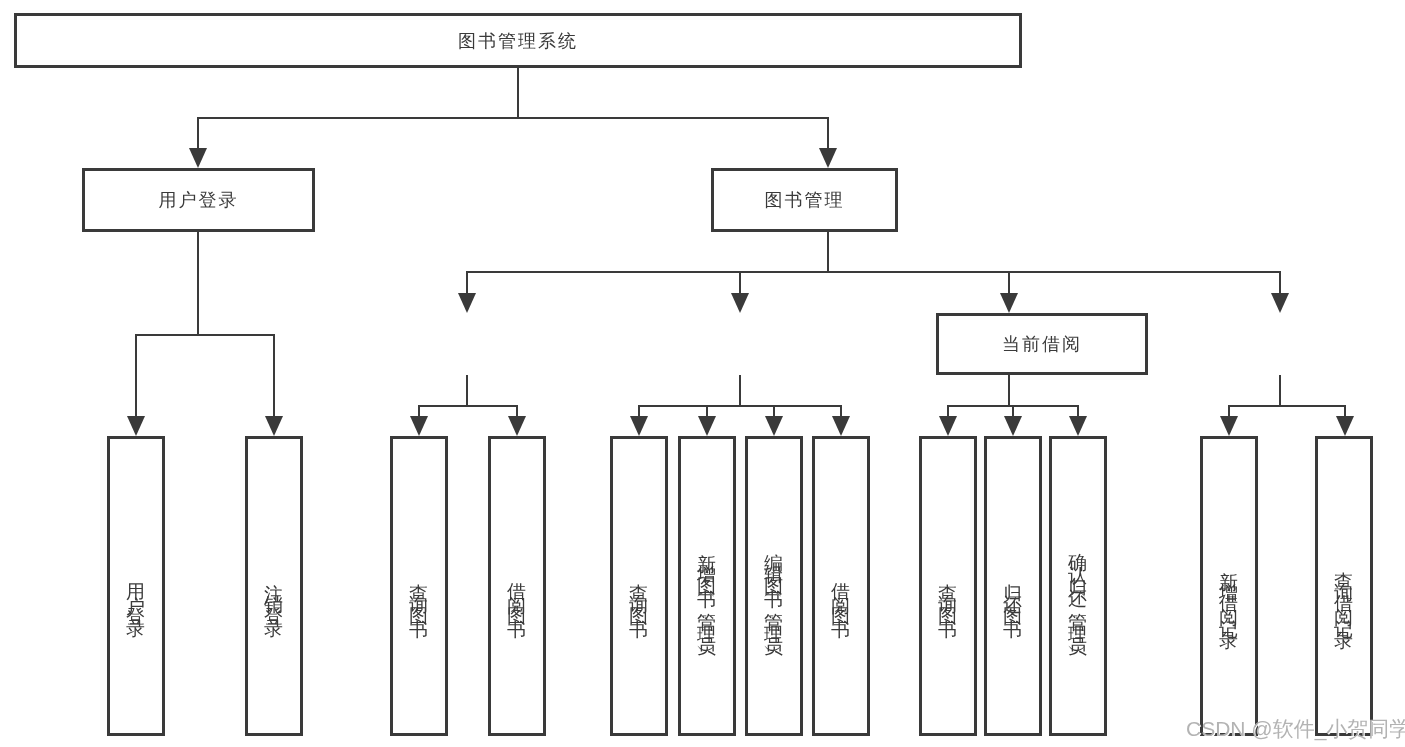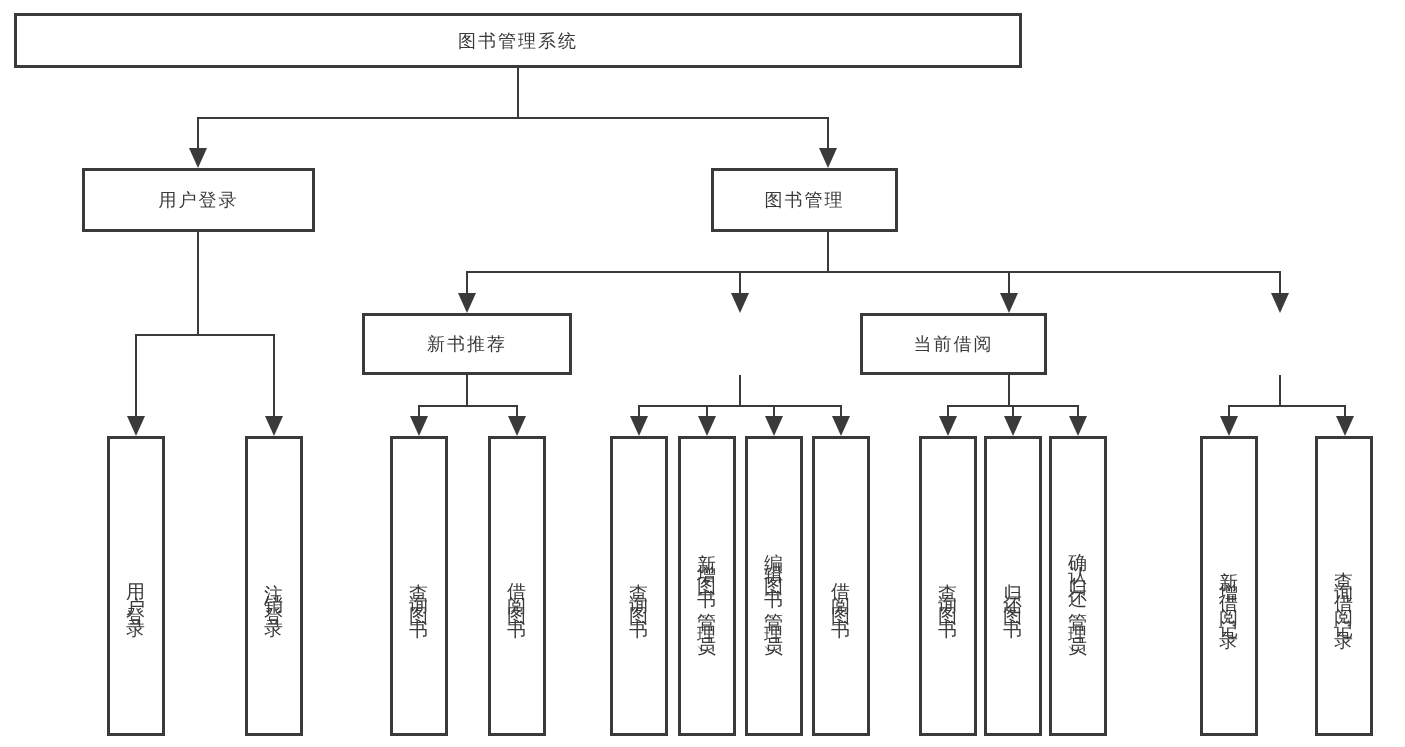--- a/index.html
+++ b/index.html
@@ -51,24 +51,21 @@
     <span>图书管理系统</span>
   </div>
 
   <div class="box h" style="left:82px;top:168px;width:233px;height:64px">
     <span>用户登录</span>
   </div>
   <div class="box h" style="left:711px;top:168px;width:187px;height:64px">
     <span>图书管理</span>
   </div>
 
-  <div class="box h" style="left:362px;top:313px;width:210px;height:62px">
-    <span>新书推荐</span>
-  </div>
-  <div class="box h" style="left:860px;top:313px;width:187px;height:62px">
+  <div class="box h" style="left:936px;top:313px;width:212px;height:62px">
     <span>当前借阅</span>
   </div>
 
   <div class="box v" style="left:107px;top:436px;width:58px;height:300px">
     <span>用户登录</span>
   </div>
   <div class="box v" style="left:245px;top:436px;width:58px;height:300px">
     <span>注销登录</span>
   </div>
 
@@ -163,14 +160,15 @@
   <div class="vl" style="left:1012px;top:405px;height:13px"></div>
   <div class="arr" style="left:1013px;top:416px"></div>
   <div class="vl" style="left:1077px;top:405px;height:13px"></div>
   <div class="arr" style="left:1078px;top:416px"></div>
 
   <div class="vl" style="left:1228px;top:405px;height:13px"></div>
   <div class="arr" style="left:1229px;top:416px"></div>
   <div class="vl" style="left:1344px;top:405px;height:13px"></div>
   <div class="arr" style="left:1345px;top:416px"></div>
 
+  <div class="watermark">CSDN @软件_小贺同学</div>
 
 </div>
 
 </body></html>

